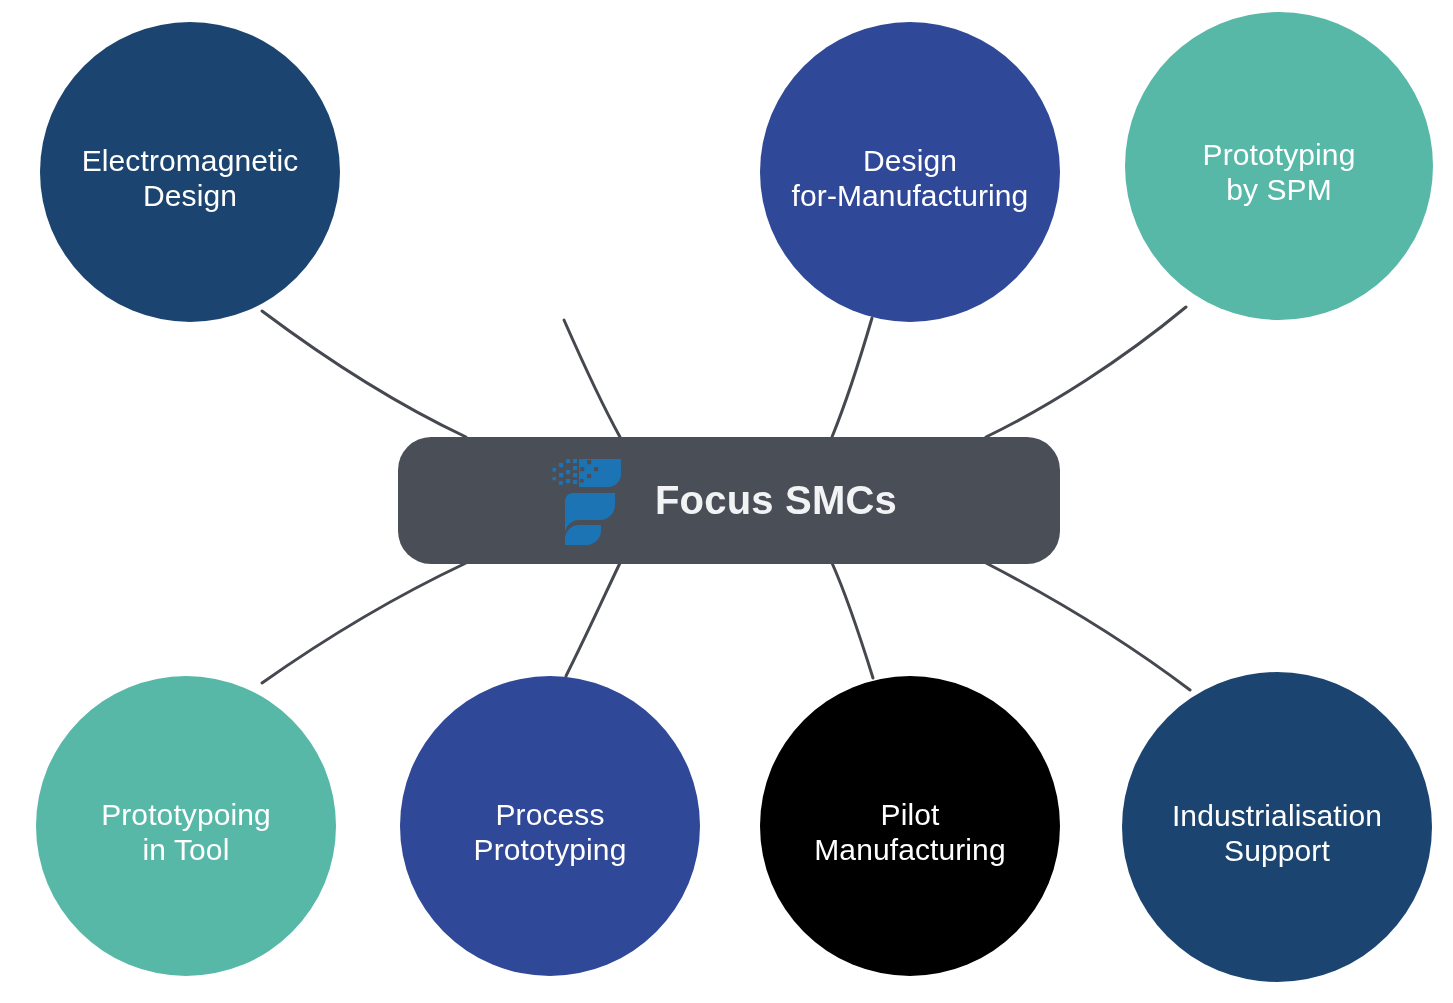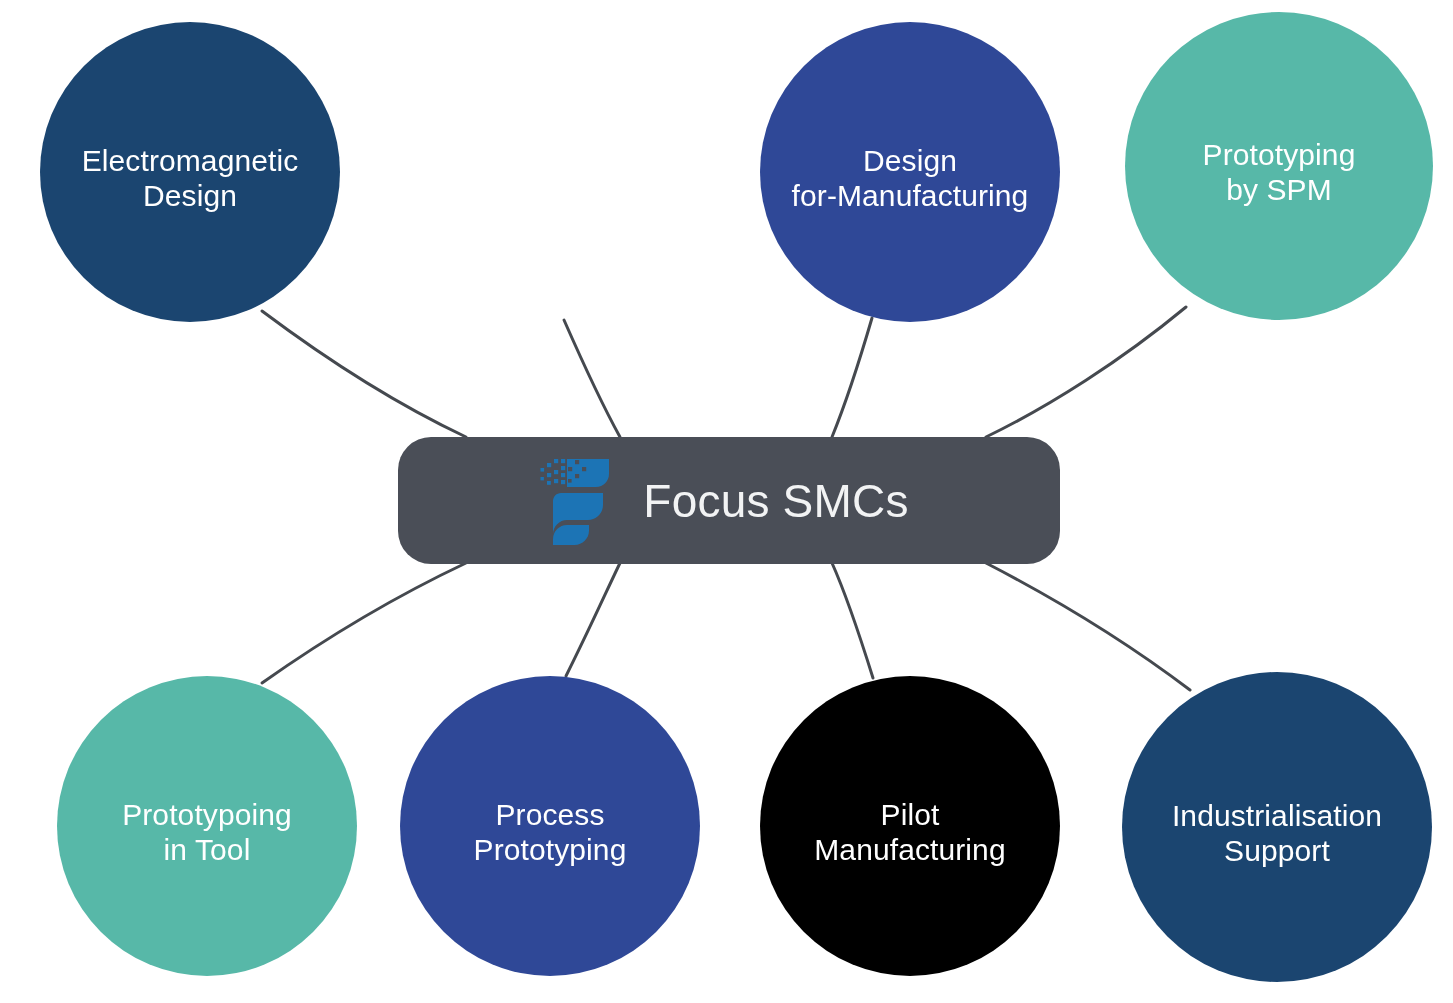--- a/index.html
+++ b/index.html
@@ -59,23 +59,23 @@
     gap: 26px;
     transform: translateX(-6px);
   }
   #hub-logo {
     width: 80px;
     height: 92px;
     display: block;
     flex: 0 0 auto;
   }
   #hub-title {
-    font-size: 46px;
+    font-size: 40px;
     color: #F2F3F4;
-    font-weight: 400;
+    font-weight: 700;
     letter-spacing: 0.2px;
     white-space: nowrap;
   }
 </style>
 </head>
 <body>
 
 <div id="stage">
 
   <svg id="connectors" viewBox="0 0 1453 1003" width="1453" height="1003" aria-hidden="true">
@@ -100,21 +100,21 @@
   <div class="node" style="left:760px; top:22px; width:300px; height:300px; background:#2F4897;">
     <span class="node-label">Design
 for-Manufacturing</span>
   </div>
 
   <div class="node" style="left:1125px; top:12px; width:308px; height:308px; background:#57B8A8;">
     <span class="node-label">Prototyping
 by SPM</span>
   </div>
 
-  <div class="node" style="left:57px; top:676px; width:300px; height:300px; background:#57B8A8;">
+  <div class="node" style="left:36px; top:676px; width:300px; height:300px; background:#57B8A8;">
     <span class="node-label">Prototypoing
 in Tool</span>
   </div>
 
   <div class="node" style="left:400px; top:676px; width:300px; height:300px; background:#2F4897;">
     <span class="node-label">Process
 Prototyping</span>
   </div>
 
   <div class="node" style="left:760px; top:676px; width:300px; height:300px; background:#000000;">

